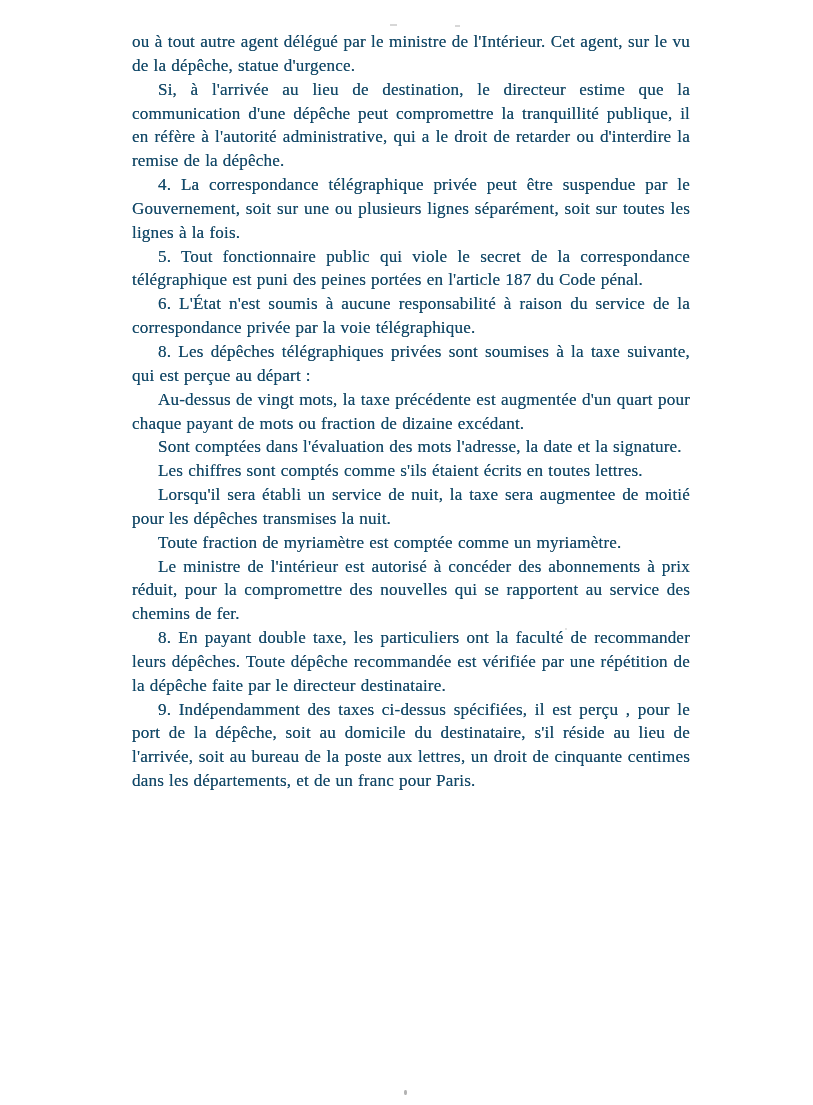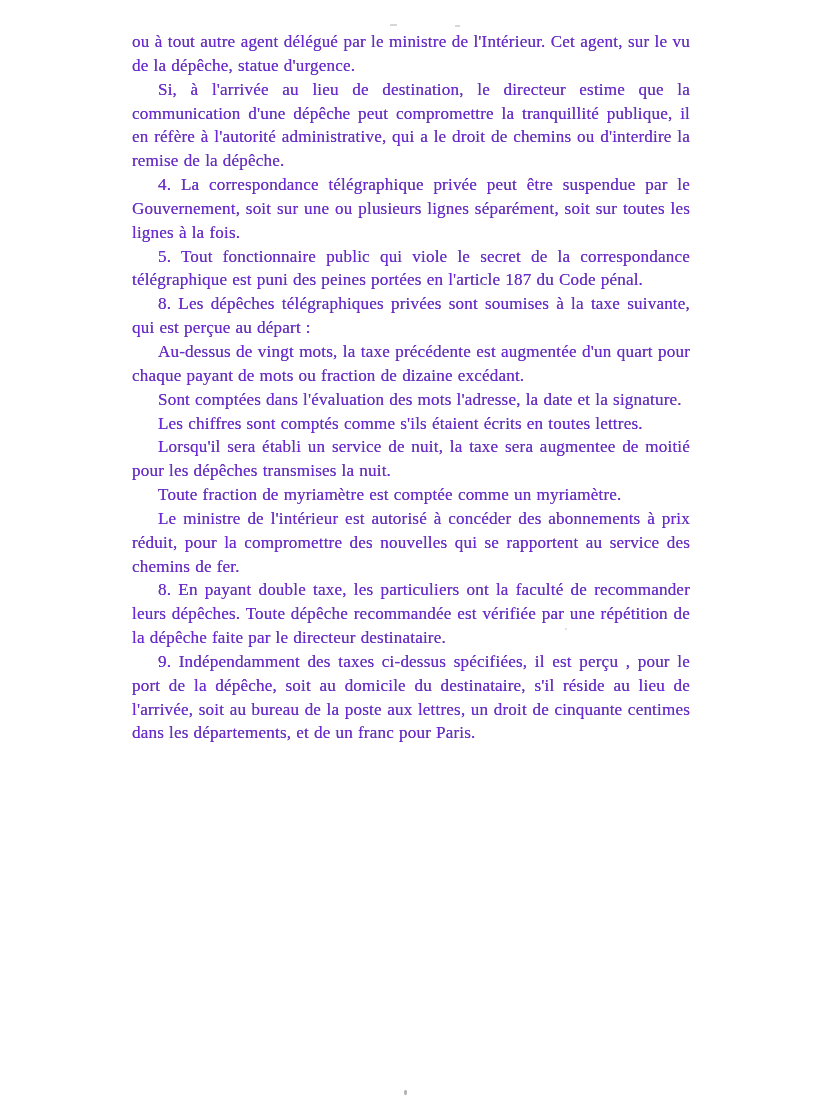--- a/index.html
+++ b/index.html
@@ -34,21 +34,21 @@
   }
 
   .para {
     margin: 0;
     text-align: justify;
     text-align-last: left;
     font-size: 17.1px;
     line-height: 23.85px;
     letter-spacing: 0.01em;
     word-spacing: 0.035em;
-    color: #6d28d9;
+    color: #0c4a6e;
     font-weight: 500;
     text-indent: 0;
   }
 
   
   .para.cont {
     text-indent: 0;
   }
 
   .para.indent {
@@ -85,26 +85,27 @@
 </style>
 </head>
 <body>
 
 <div id="page">
 
   <div id="text-block">
 
     <p class="para cont">ou à tout autre agent délégué par le ministre de l'Intérieur. Cet agent, sur le vu de la dépêche, statue d'urgence.</p>
 
-    <p class="para indent">Si, à l'arrivée au lieu de destination, le directeur estime que la communication d'une dépêche peut compromettre la tranquillité publique, il en réfère à l'autorité administrative, qui a le droit de chemins ou d'interdire la remise de la dépêche.</p>
+    <p class="para indent">Si, à l'arrivée au lieu de destination, le directeur estime que la communication d'une dépêche peut compromettre la tranquillité publique, il en réfère à l'autorité administrative, qui a le droit de retarder ou d'interdire la remise de la dépêche.</p>
 
     <p class="para indent">4. La correspondance télégraphique privée peut être suspendue par le Gouvernement, soit sur une ou plusieurs lignes séparément, soit sur toutes les lignes à la fois.</p>
 
     <p class="para indent">5. Tout fonctionnaire public qui viole le secret de la correspondance télégraphique est puni des peines portées en l'article 187 du Code pénal.</p>
 
+    <p class="para indent">6. L'État n'est soumis à aucune responsabilité à raison du service de la correspondance privée par la voie télégraphique.</p>
 
     <p class="para indent">8. Les dépêches télégraphiques privées sont soumises à la taxe suivante, qui est perçue au départ :</p>
 
 
     <p class="para indent">Au-dessus de vingt mots, la taxe précédente est augmentée d'un quart pour chaque payant de mots ou fraction de dizaine excédant.</p>
 
     <p class="para indent">Sont comptées dans l'évaluation des mots l'adresse, la date et la signature.</p>
 
     <p class="para indent">Les chiffres sont comptés comme s'ils étaient écrits en toutes lettres.</p>
 

